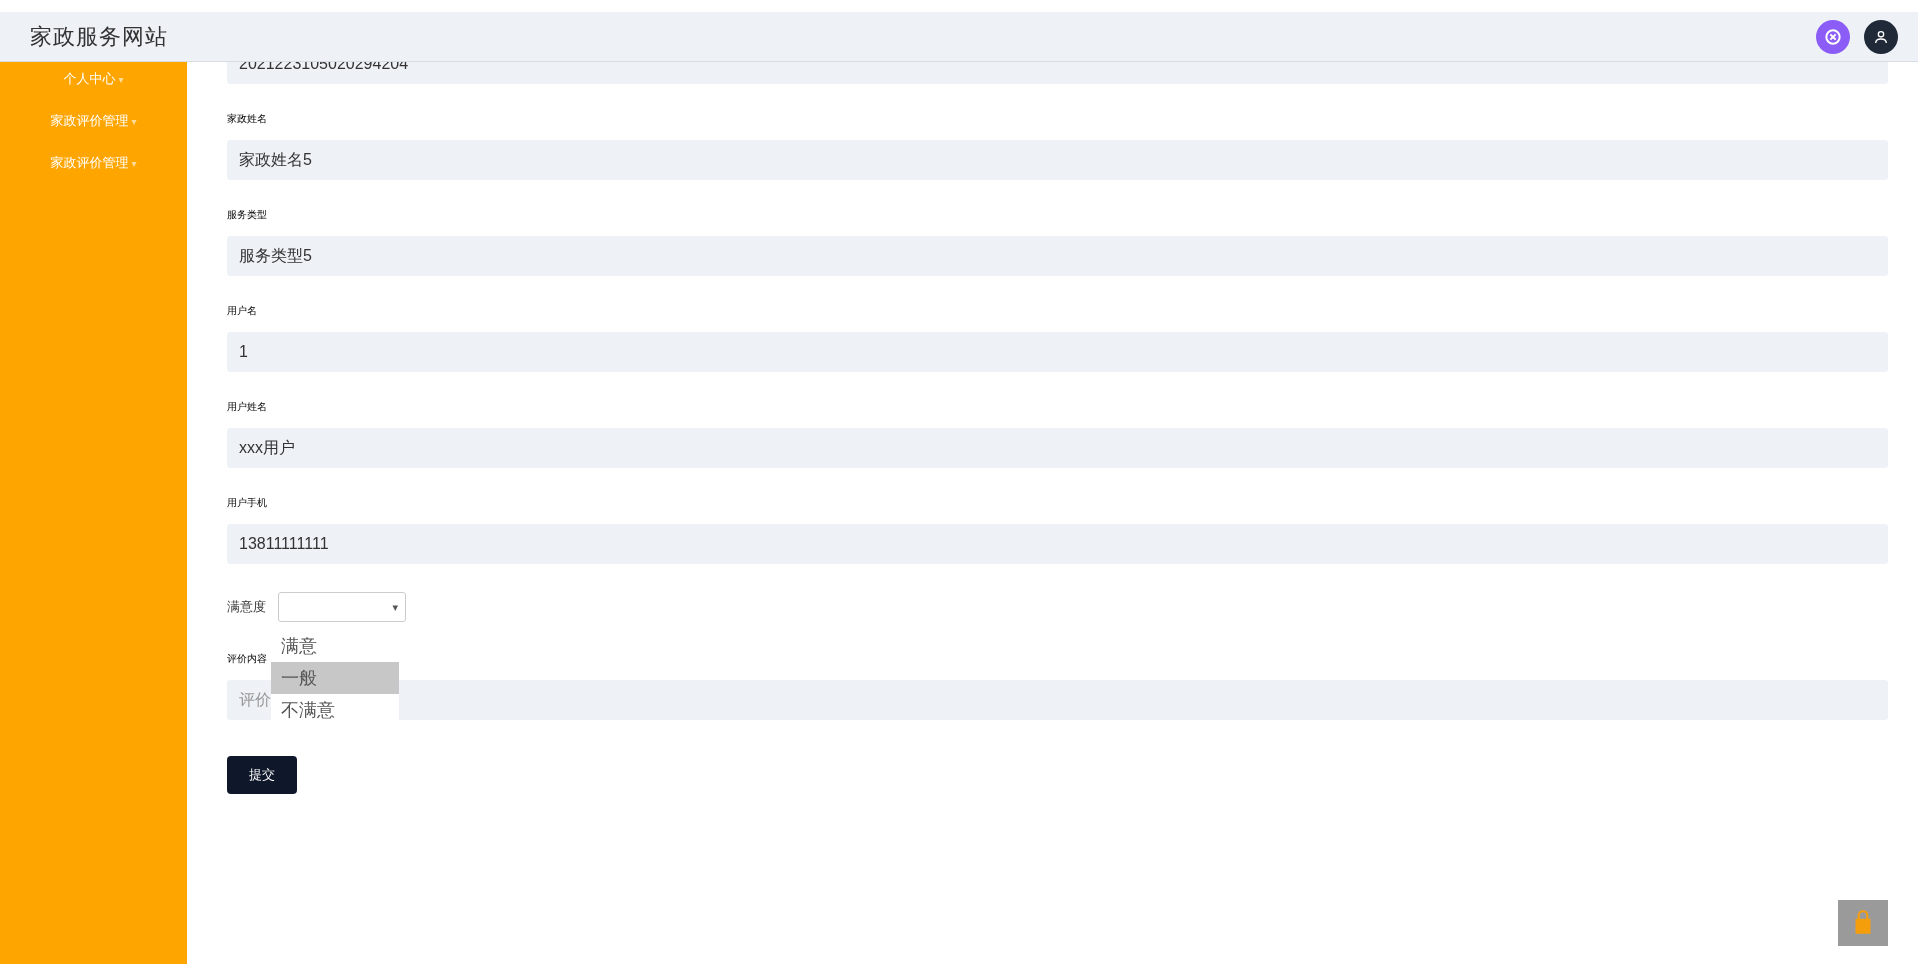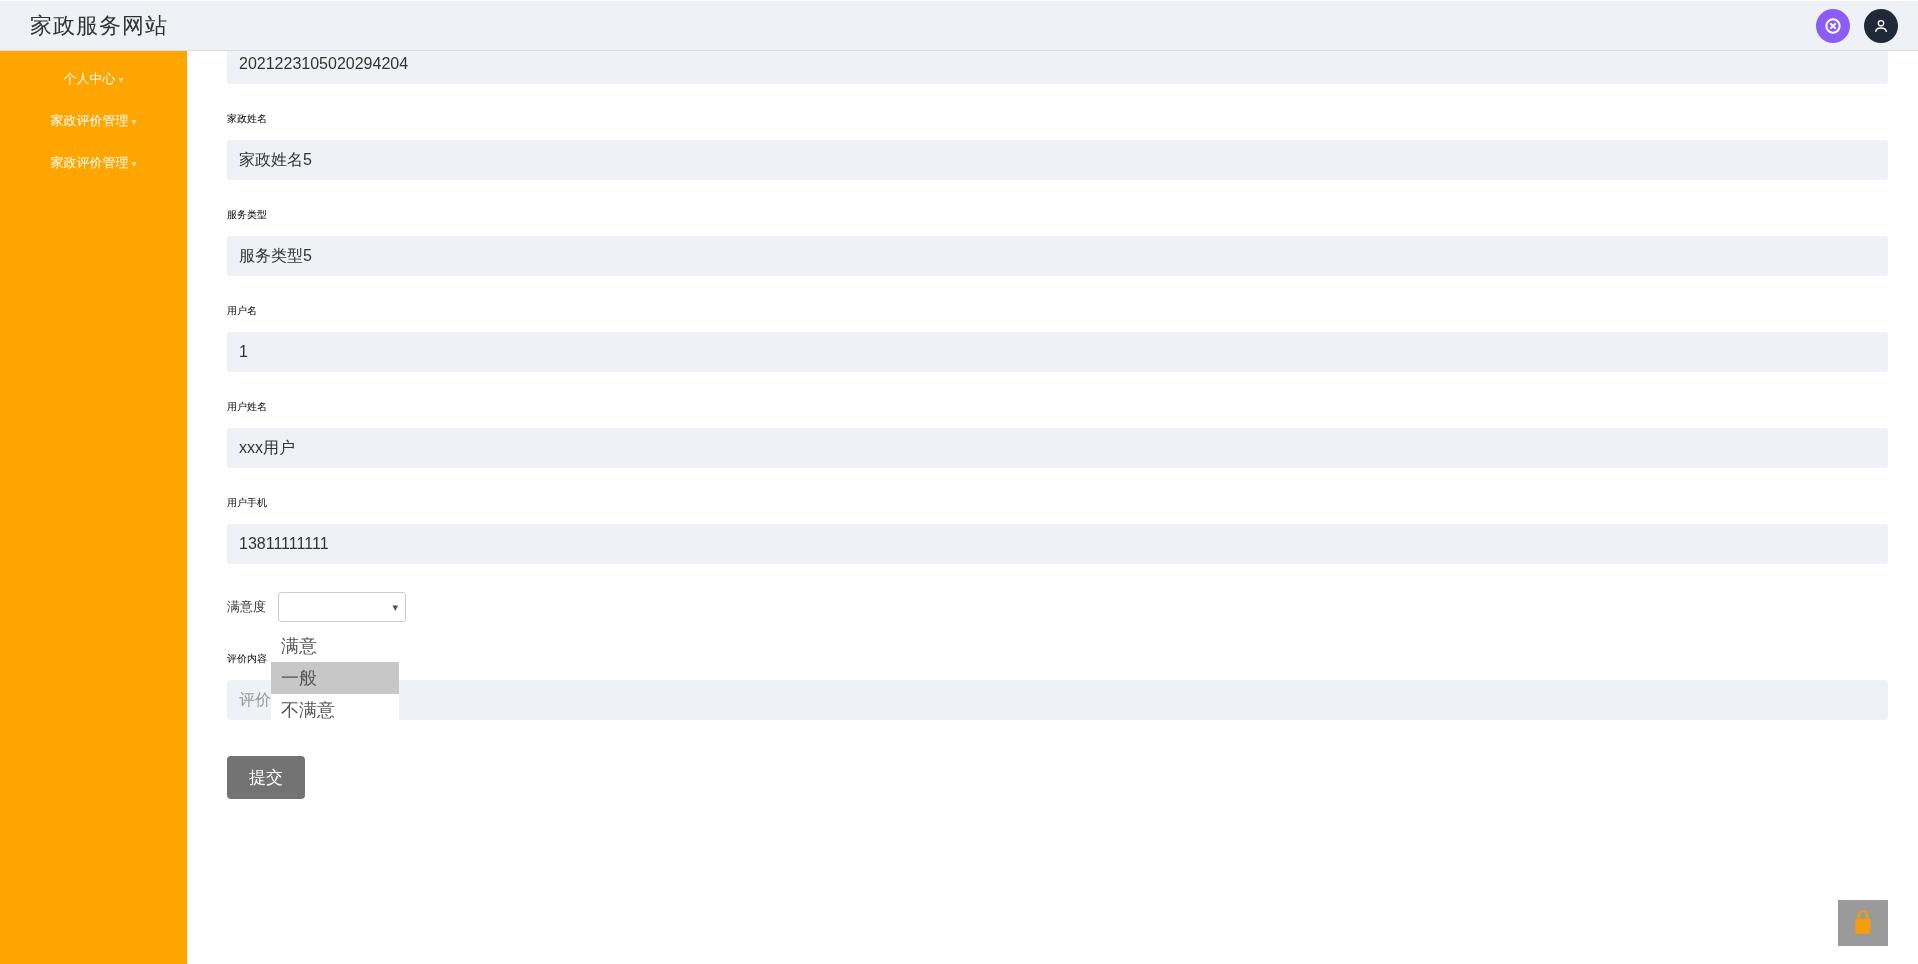--- a/index.html
+++ b/index.html
@@ -6,21 +6,21 @@
     body {
       font-family: "Microsoft YaHei", "PingFang SC", sans-serif;
       background: #fff;
       width: 1918px;
       height: 964px;
       overflow: hidden;
       position: relative;
     }
     .header {
       position: fixed;
-      top: 1px; left: 0; right: 0;
+      top: 12px; left: 0; right: 0;
       height: 50px;
       background: #eef1f6;
       border-bottom: 1px solid #d8dce5;
       display: flex;
       align-items: center;
       padding: 0 20px 0 30px;
       z-index: 100;
     }
     .header-title {
       font-size: 22px;
@@ -127,26 +127,26 @@
     .dropdown-option {
       padding: 4px 10px;
       font-size: 18px;
       color: #555;
       cursor: pointer;
     }
     .dropdown-option.highlight {
       background: #c7c7c7;
     }
     .submit-btn {
-      background: #737373;
+      background: #0f172a;
       color: #fff;
       border: none;
       border-radius: 4px;
       padding: 10px 22px;
-      font-size: 17px;
+      font-size: 13px;
       cursor: pointer;
       margin-top: 8px;
     }
     .bottom-widget {
       position: fixed;
       right: 30px;
       bottom: 18px;
       width: 50px; height: 46px;
       background: #9a9a9a;
       display: flex;

